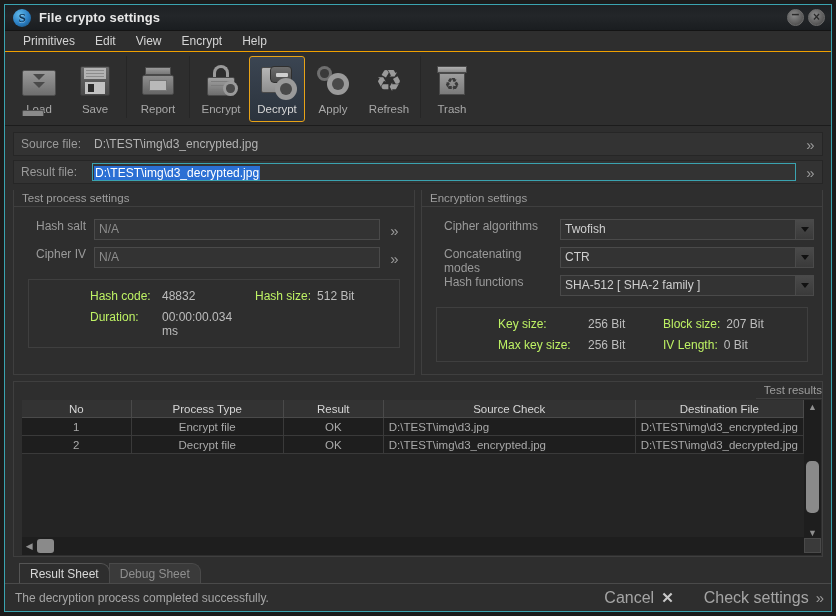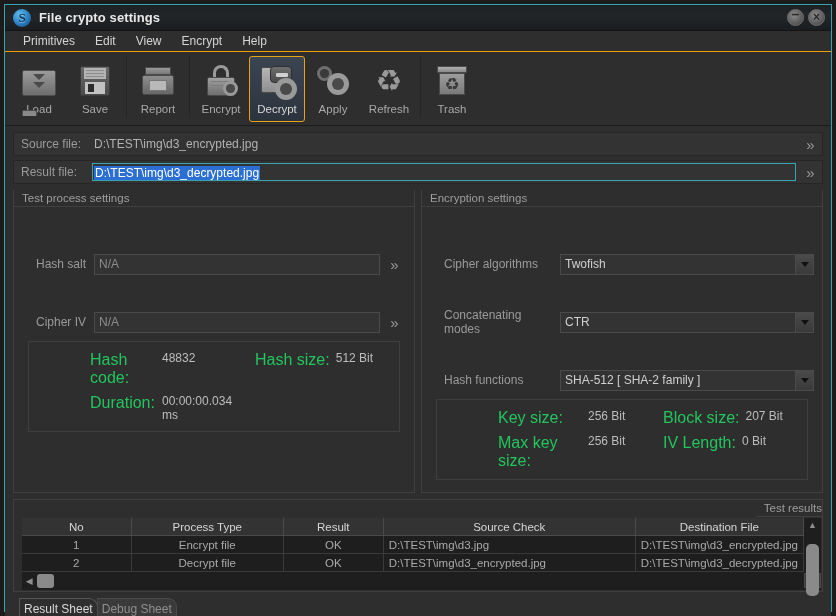--- a/index.html
+++ b/index.html
@@ -151,21 +151,21 @@
     padding:6px 0 0 0;
   }
   .panel-title{
     position:absolute; top:-1px; left:0; right:0; height:17px;
     background:#2e2e2e;
     display:flex;align-items:center;
     padding-left:8px; color:#9e9e9e; font-size:11.5px;
     border-bottom:1px solid #3f3f3f;
   }
   .panel-body{ padding:22px 8px 6px 8px; }
-  .field-row{ display:flex;align-items:center;height:26px;margin-bottom:2px;margin-top:32px; }
+  .field-row{ display:flex;height:26px;margin-bottom:2px; }
   .field-lbl{ color:#9a9a9a;font-size:12px; }
   .panel-left .field-lbl{ width:72px;flex:0 0 72px;padding-left:14px; }
   .panel-right .field-lbl{ width:130px;flex:0 0 130px;padding-left:14px; }
   .field-input{
     flex:1 1 auto; height:21px; line-height:19px;
     background:#333333; border:1px solid #4a4a4a;
     color:#a4a4a4; font-size:12px; padding-left:4px;
     overflow:hidden;white-space:nowrap;
   }
   .field-input.placeholder{ color:#8d8d8d; }
@@ -197,21 +197,21 @@
 
   
   .stats-box{
     margin:6px 6px 6px 6px;
     border:1px solid #3f3f3f;
     padding:9px 6px 9px 6px;
     display:flex; flex-direction:column; gap:7px;
   }
   .stat-line{ display:flex; }
   .stat-cell{ display:flex; }
-  .stat-k{ color:#22c55e;font-size:16px; }
+  .stat-k{ color:#bef264;font-size:12px; }
   .stat-v{ color:#bdbdbd;font-size:12px; }
   .panel-left .stat-cell.c1{ width:200px;flex:0 0 200px;padding-left:55px; }
   .panel-left .stat-cell.c1 .stat-k{ width:72px;flex:0 0 72px; }
   .panel-left .stat-cell.c2{ flex:1 1 auto;justify-content:flex-start;padding-left:20px; }
   .panel-left .stat-cell.c2 .stat-k{ margin-right:6px; }
   .panel-right .stat-cell.c1{ width:200px;flex:0 0 200px;padding-left:55px; }
   .panel-right .stat-cell.c1 .stat-k{ width:90px;flex:0 0 90px; }
   .panel-right .stat-cell.c2{ flex:1 1 auto;padding-left:20px; }
   .panel-right .stat-cell.c2 .stat-k{ margin-right:6px; }
 
@@ -268,21 +268,21 @@
   .vs-track{ flex:1 1 auto;width:13px;position:relative; }
   .vs-thumb{
     position:absolute;left:0;top:42%;width:13px;height:52px;
     border-radius:5px;background:#8a8a8a;cursor:pointer;
   }
   .vs-corner{ width:17px;height:15px;background:#3a3a3a;border:1px solid #4a4a4a; }
 
   
   #tabs{ height:22px;flex:0 0 22px;display:flex;align-items:flex-end;padding-left:6px;margin-top:4px; }
   .tab{
-    height:20px;padding:0 4px;
+    height:20px;padding:0 10px;
     display:flex;align-items:center;
     font-size:12px;
     border:1px solid #4a4a4a;border-bottom:none;
     border-radius:0 9px 0 0;
     cursor:pointer;
     margin-top:44px;
   }
   .tab.sel{ background:#2e2e2e;color:#d8d8d8;border-color:#555; }
   .tab.unsel{ background:#3a3a3a;color:#8f8f8f;margin-left:-1px; }
 
@@ -687,20 +687,21 @@
       </div>
     </div>
 
     <div id="tabs">
       <div class="tab sel">Result Sheet</div>
       <div class="tab unsel">Debug Sheet</div>
     </div>
   </div>
 
   <div id="statusbar">
+    <div id="status-msg">The decryption process completed successfully.</div>
     <div class="sb-action">
       <span class="t">Cancel</span>
       <span class="sb-x">✕</span>
     </div>
     <div class="sb-action">
       <span class="t">Check settings</span>
       <span class="sb-chev">»</span>
     </div>
   </div>
 

